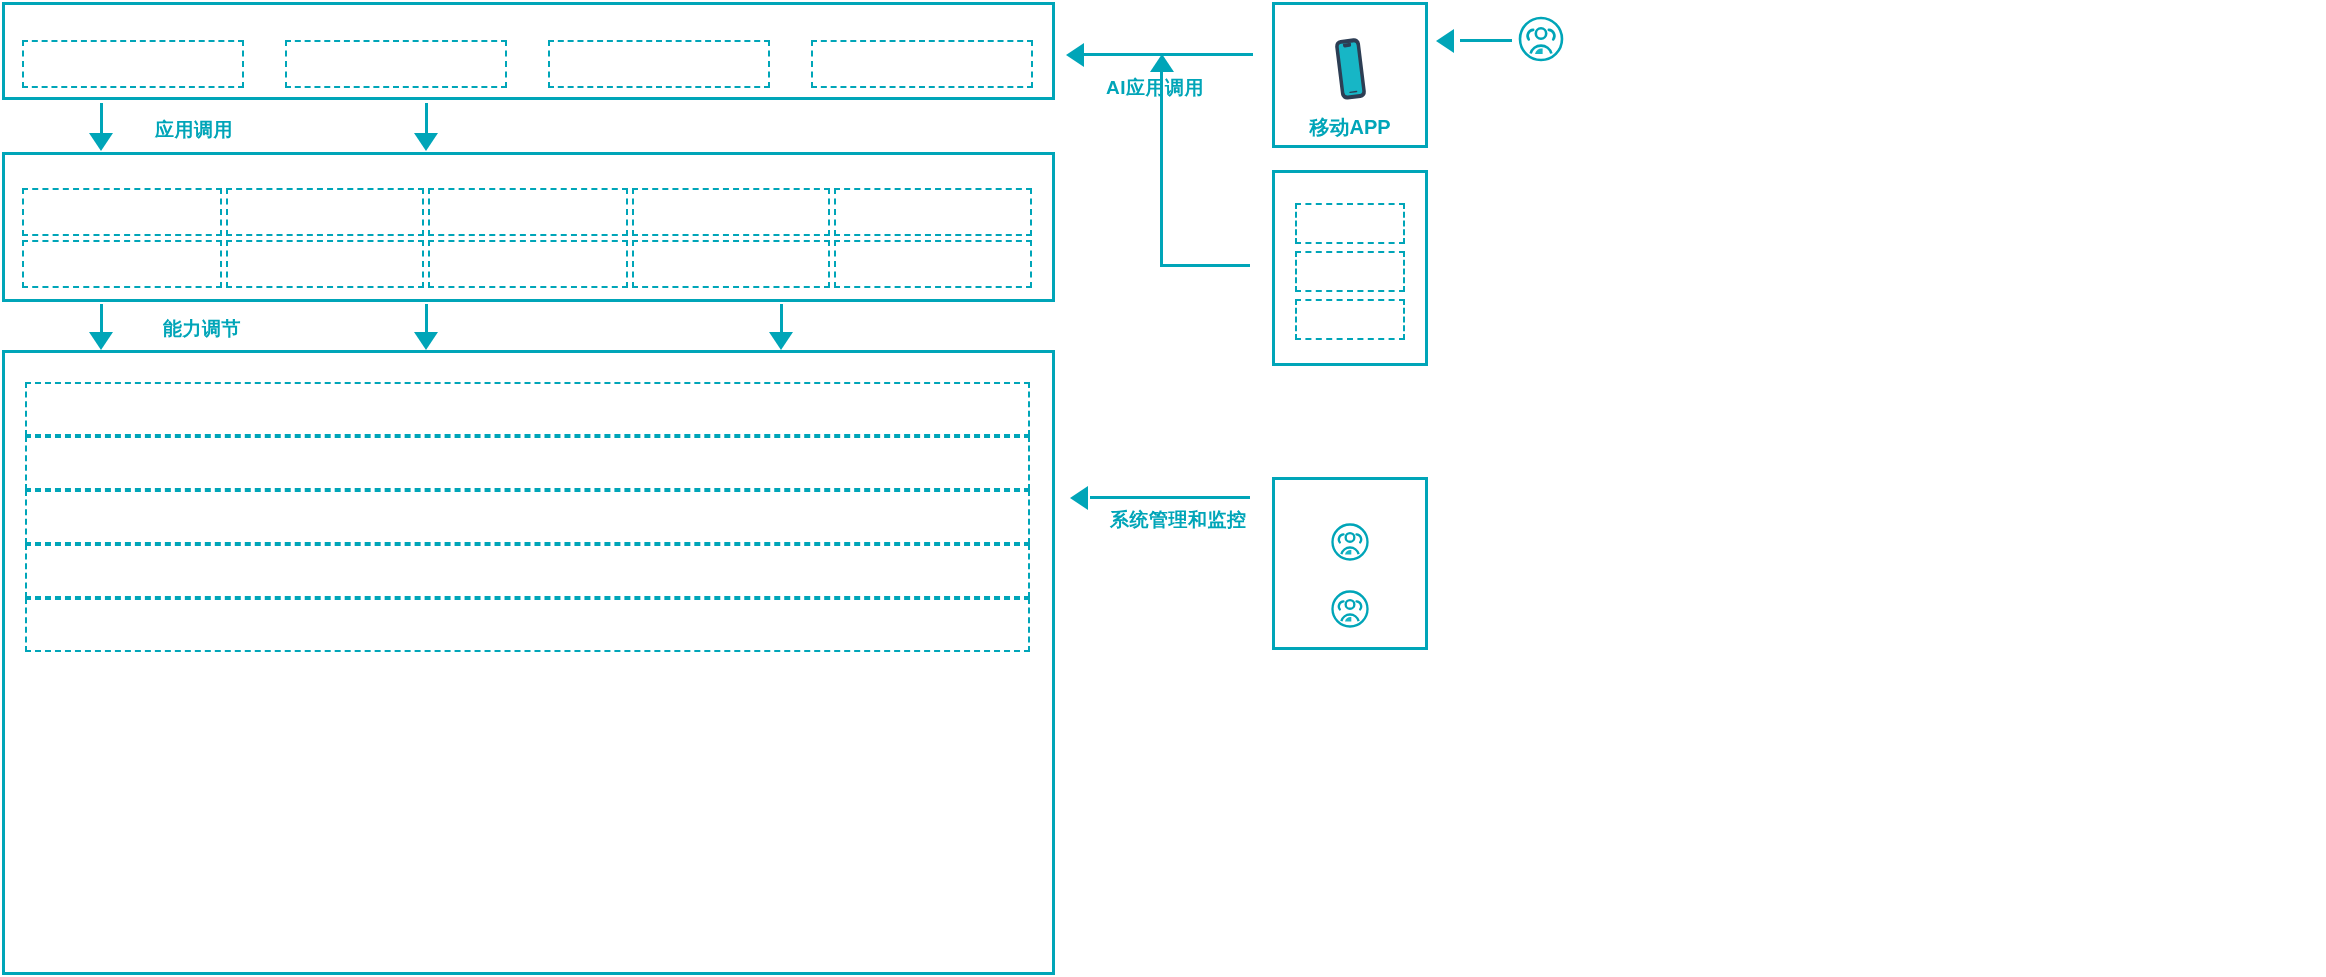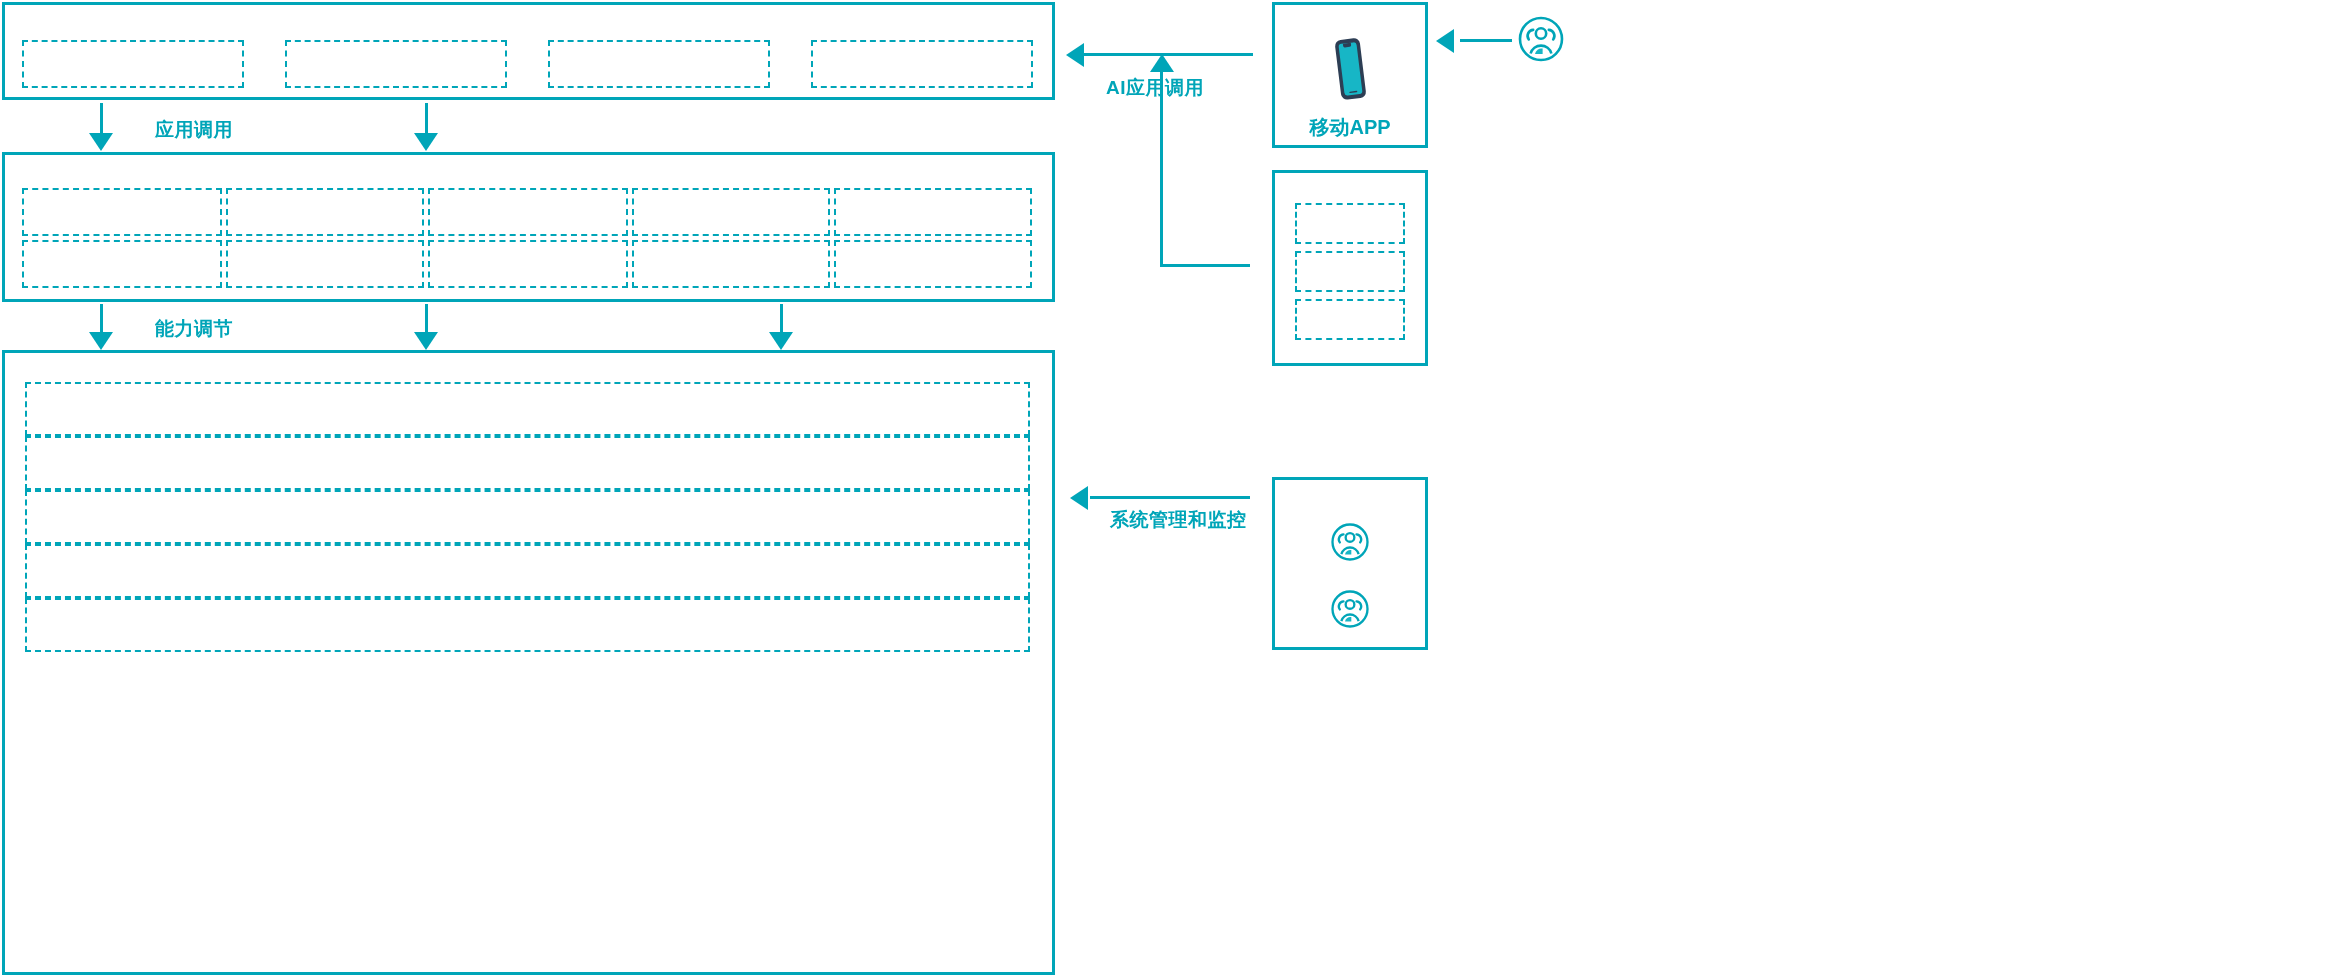--- a/index.html
+++ b/index.html
@@ -122,21 +122,21 @@
 
   <div class="ln-v" style="left:100px; top:304px; height:32px;"></div>
   <div class="arrow-down" style="left:89px; top:332px;"></div>
 
   <div class="ln-v" style="left:425px; top:304px; height:32px;"></div>
   <div class="arrow-down" style="left:414px; top:332px;"></div>
 
   <div class="ln-v" style="left:780px; top:304px; height:32px;"></div>
   <div class="arrow-down" style="left:769px; top:332px;"></div>
 
-  <div class="label" style="left:155px; top:316px;">能力调节</div>
+  <div class="label" style="left:163px; top:316px;">能力调节</div>
 
   <div class="solid-box" style="left:2px; top:350px; width:1053px; height:625px;"></div>
 
   <div class="dash-box" style="left:25px; top:382px; width:1005px; height:54px;"></div>
   <div class="dash-box" style="left:25px; top:436px; width:1005px; height:54px;"></div>
   <div class="dash-box" style="left:25px; top:490px; width:1005px; height:54px;"></div>
   <div class="dash-box" style="left:25px; top:544px; width:1005px; height:54px;"></div>
   <div class="dash-box" style="left:25px; top:598px; width:1005px; height:54px;"></div>
 
   <div class="ln-h" style="left:1083px; top:53px; width:170px;"></div>

